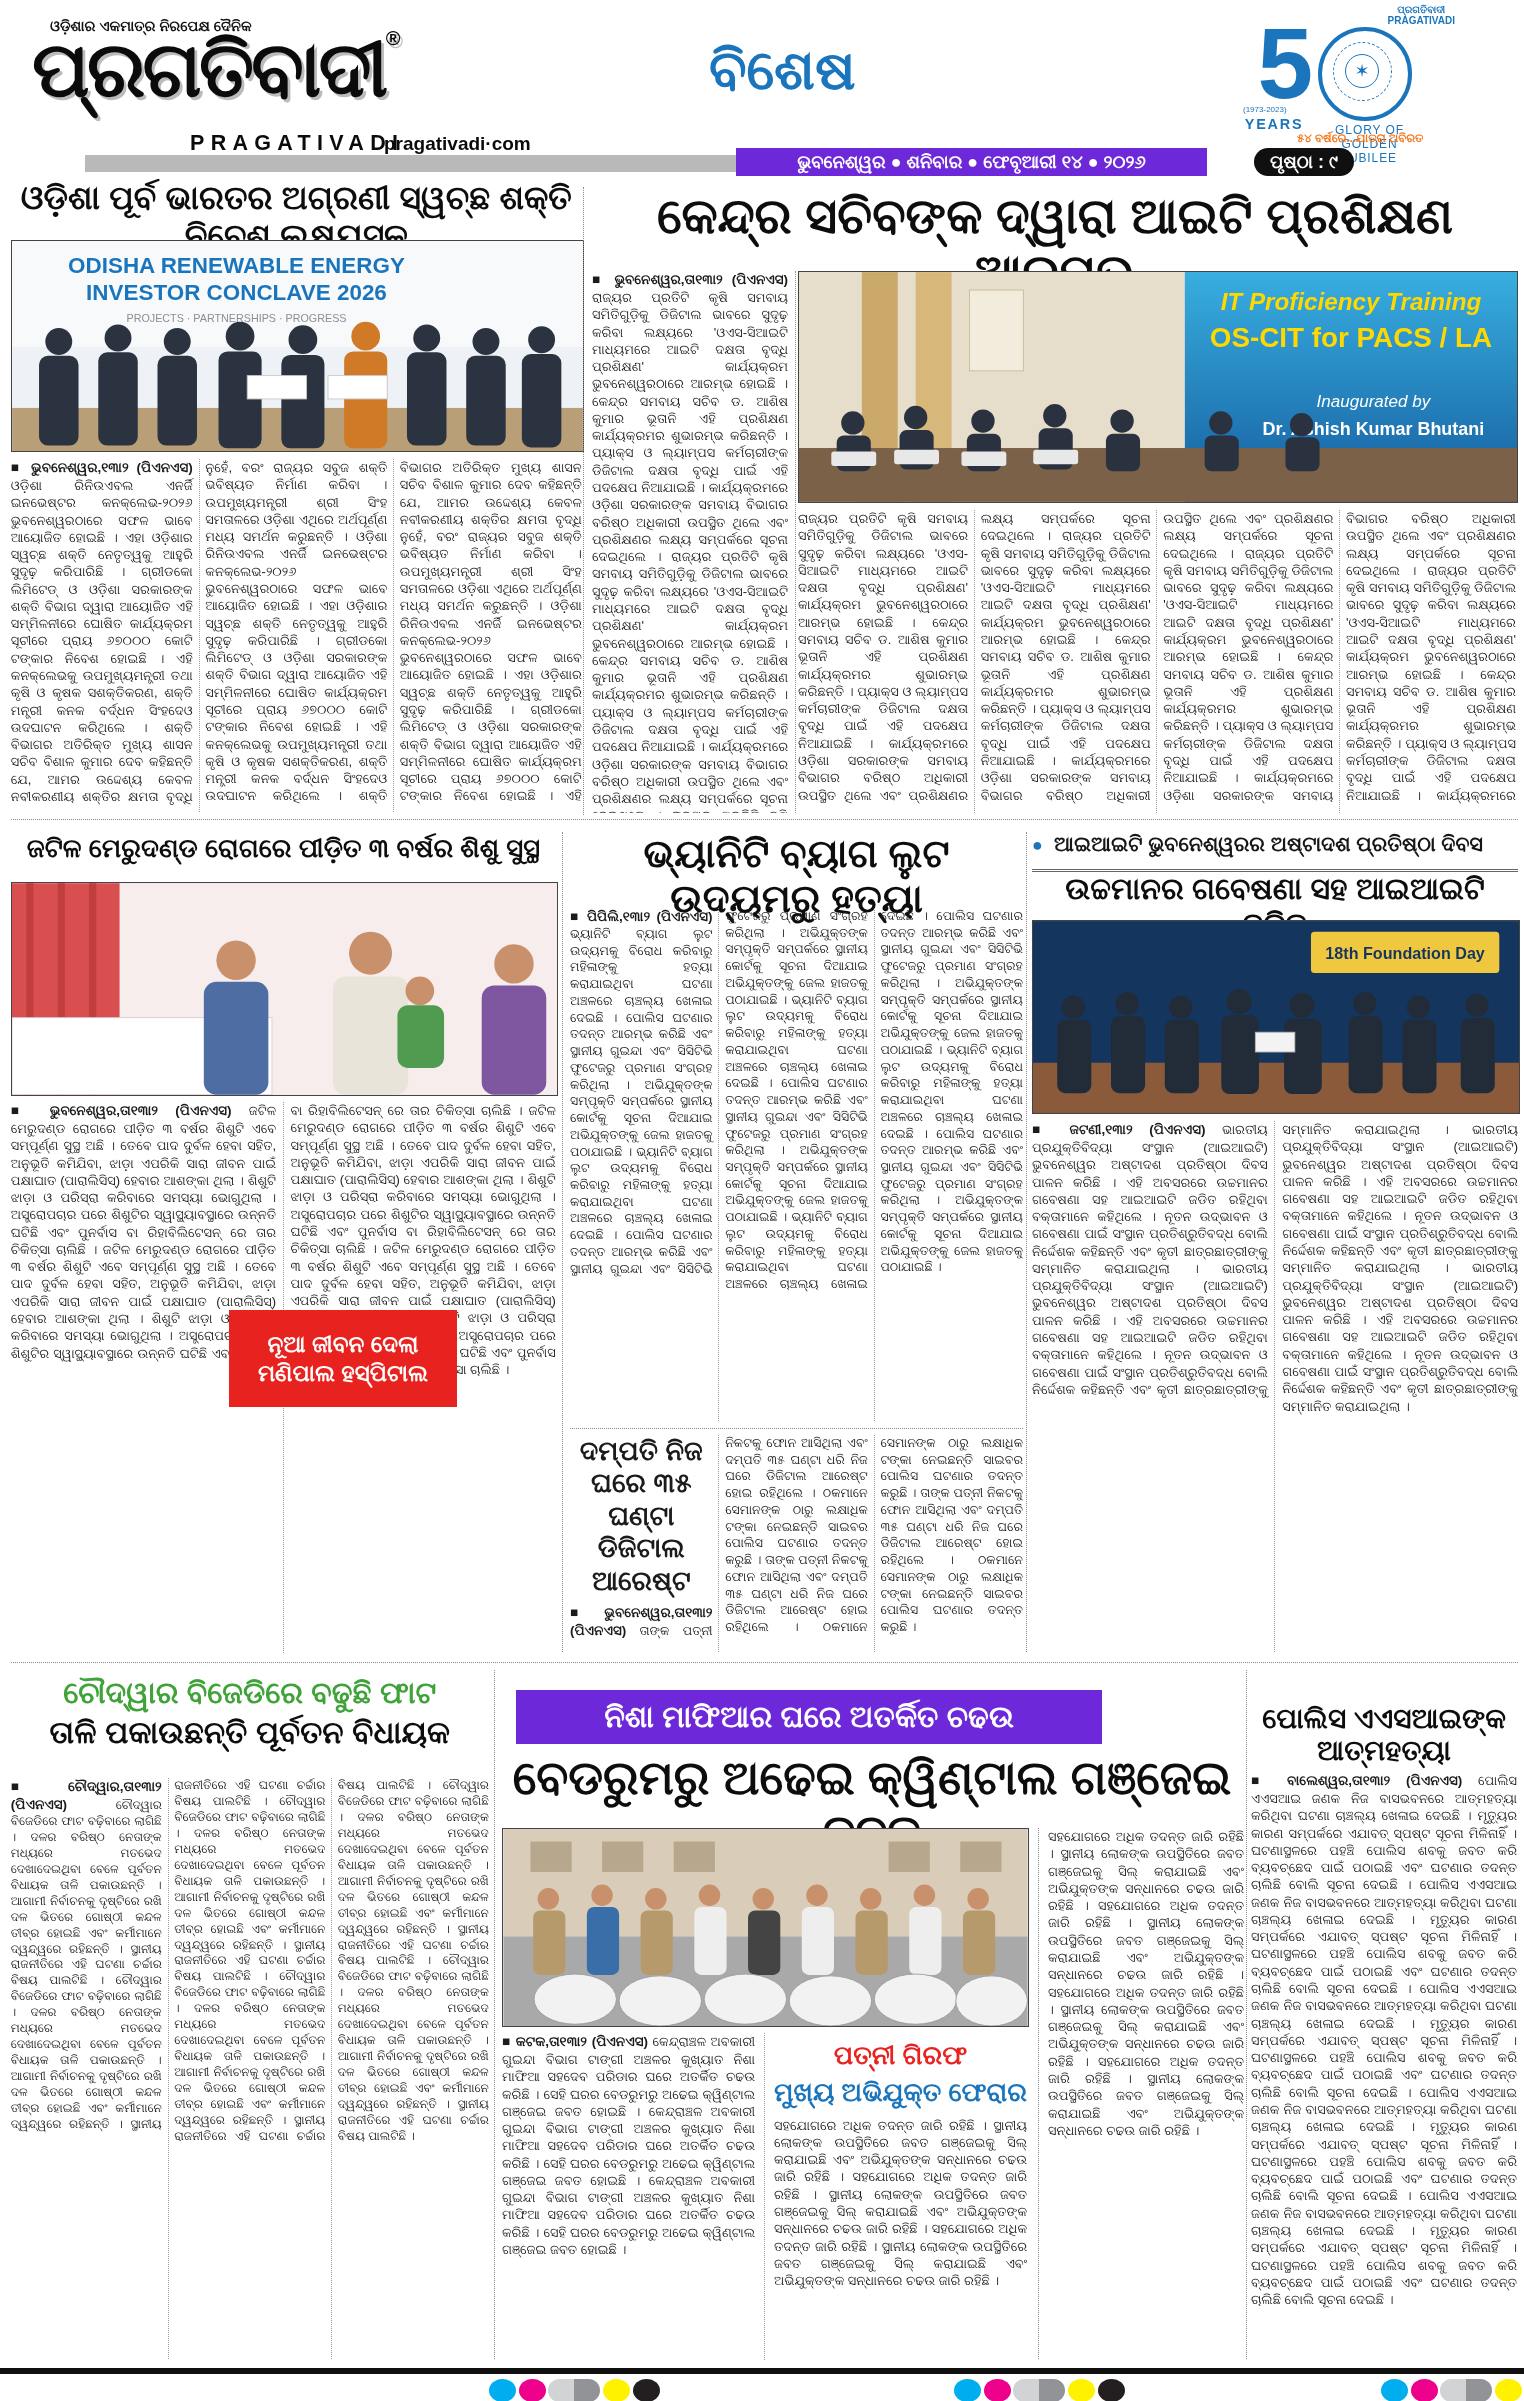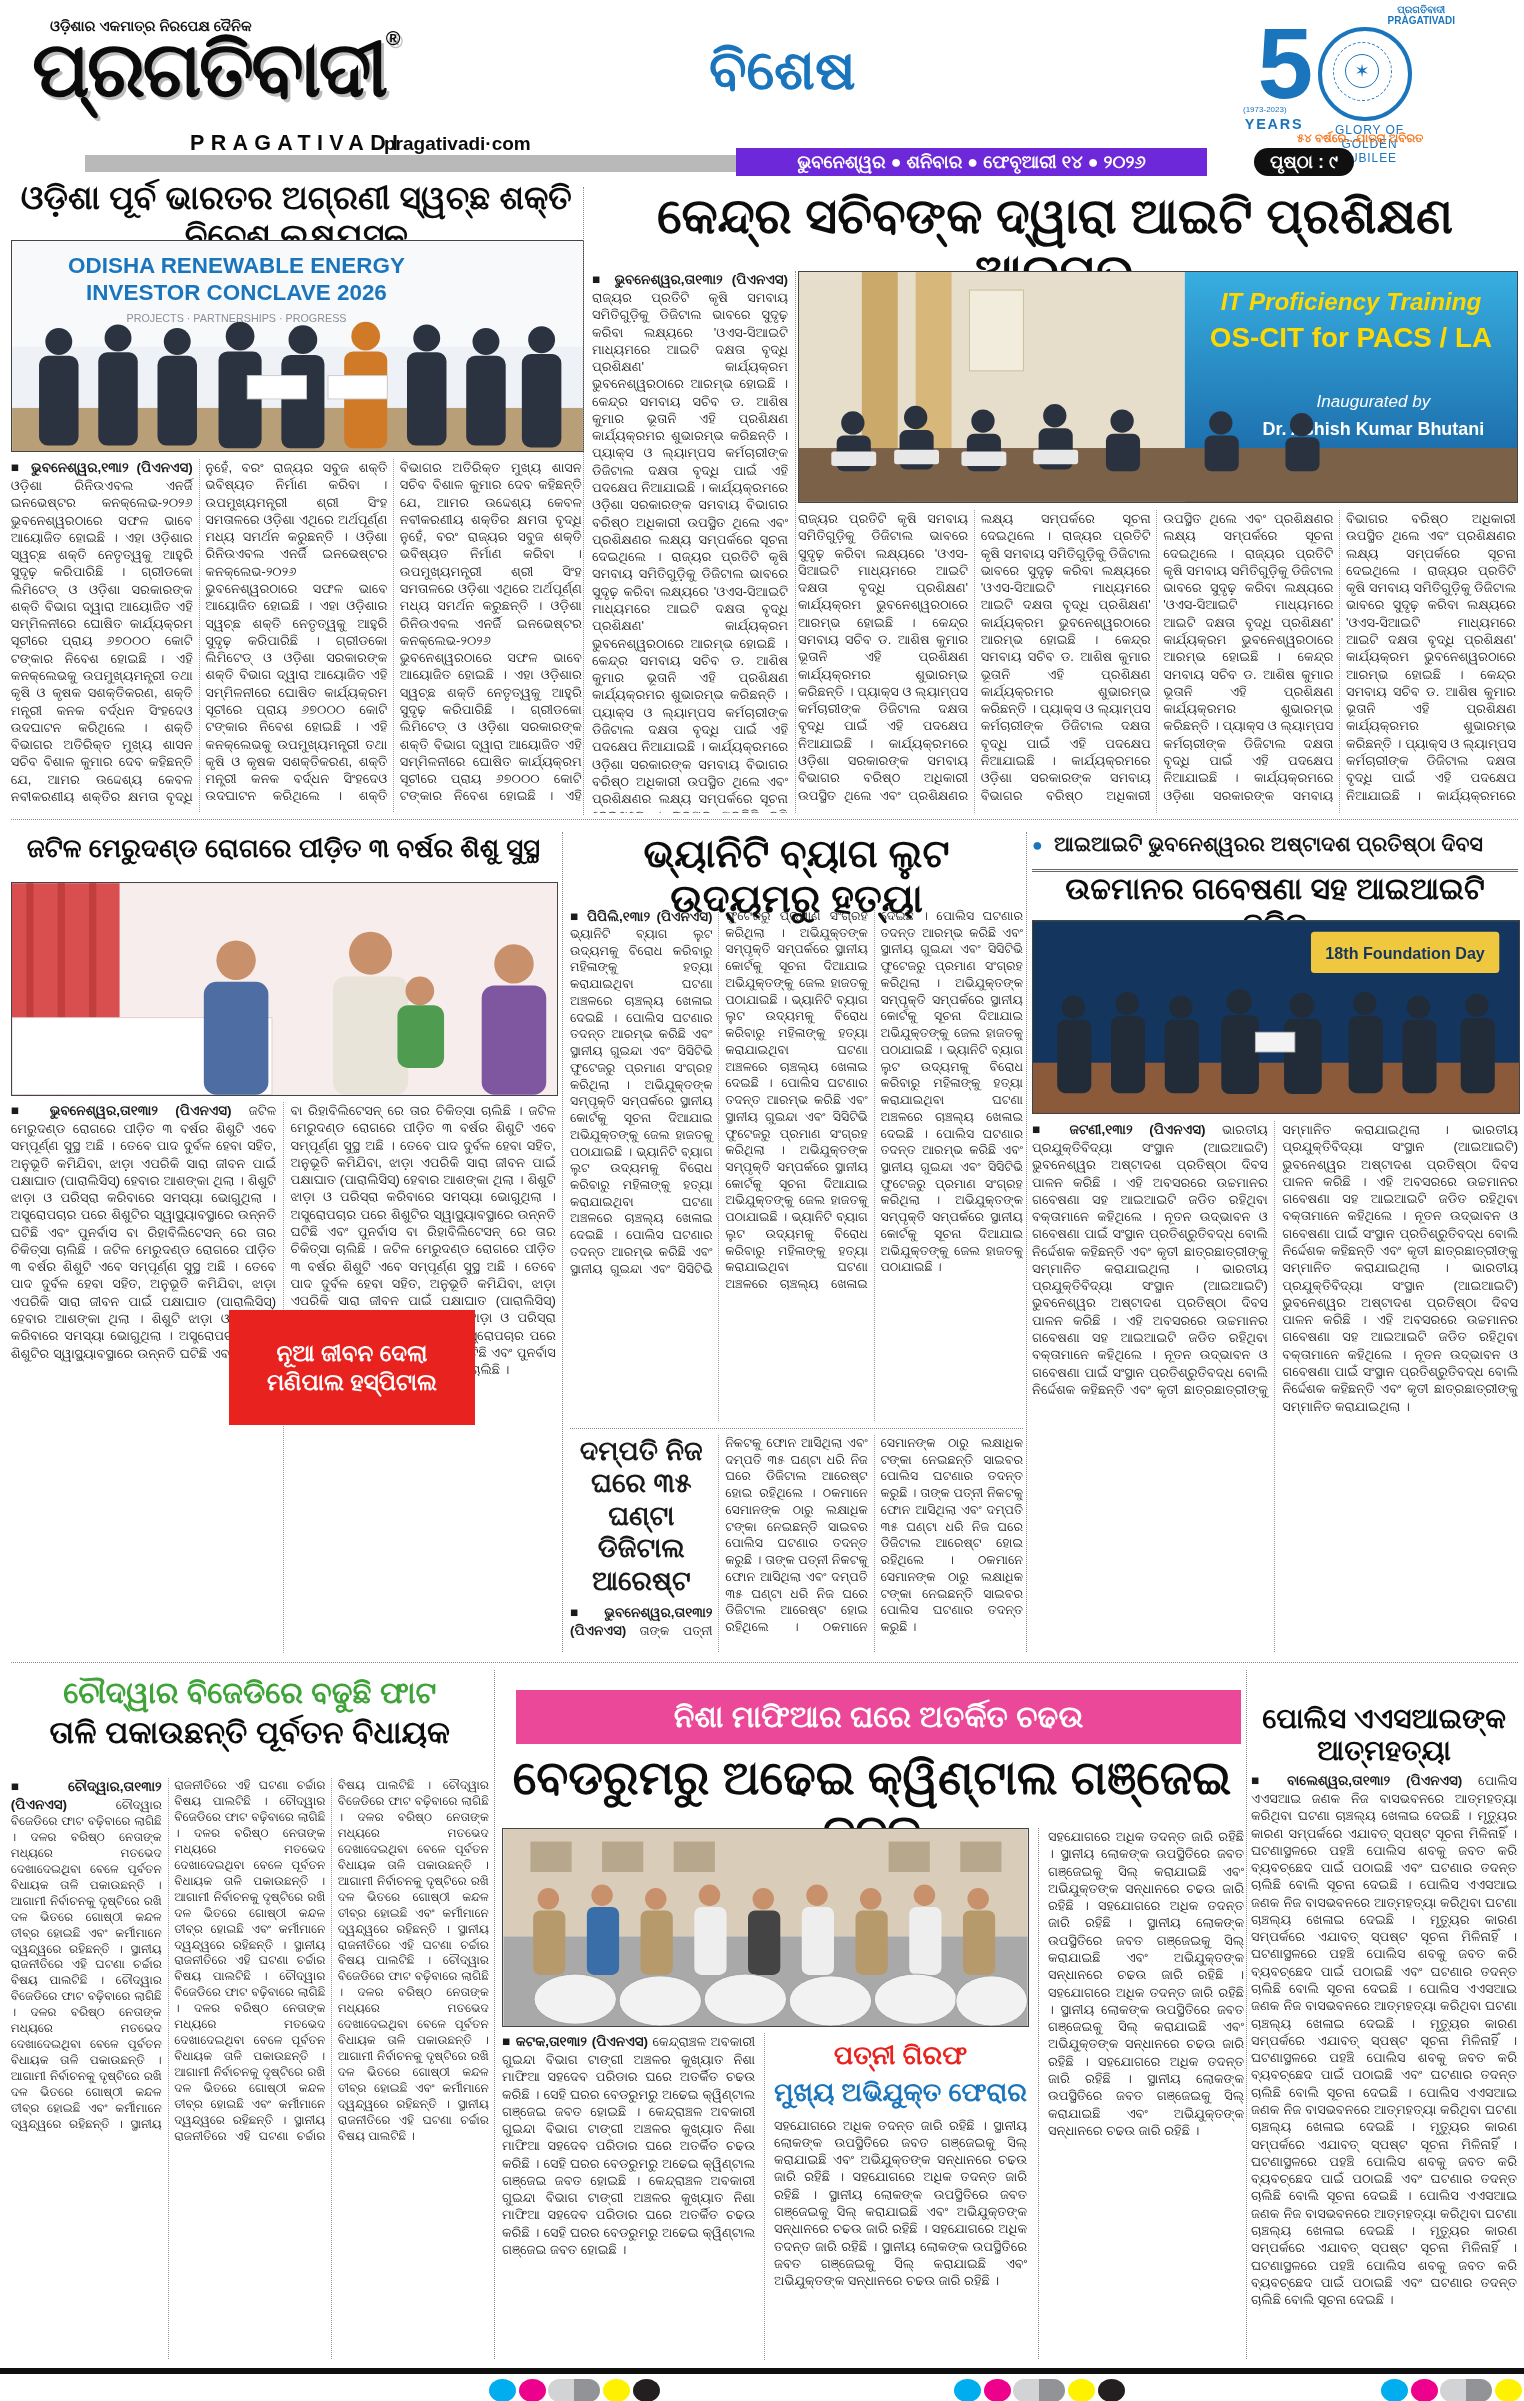--- a/index.html
+++ b/index.html
@@ -45,34 +45,34 @@
   .a-photo{left:10.8px;top:240px;width:571px;height:210px;}
   .a-body{left:10.8px;top:459px;width:571px;height:353px;}
   .b-head{left:592px;top:188px;width:926px;font-size:49px;text-align:center;}
   .b-leftcol{left:592px;top:271px;width:196px;height:542px;padding-right:7.2px;border-right:1.8px dotted #8a8a8a;}
   .b-photo{left:798px;top:271px;width:718px;height:230px;}
   .b-body{left:798px;top:510px;width:718px;height:303px;}
   .c-head{left:10.8px;top:834px;width:545px;font-size:26px;text-align:center;}
   .c-photo{left:10.8px;top:882px;width:545px;height:212px;}
   .c-body{left:10.8px;top:1102px;width:545px;height:551px;}
   .c-inset{left:229px;top:1310px;width:208px;height:77px;background:#e8231f;color:#fff;font-weight:900;
-           font-size:23px;text-align:center;line-height:1.25;display:flex;align-items:center;justify-content:center;padding:19px;}
+           font-size:23px;text-align:center;line-height:1.25;display:flex;align-items:center;justify-content:center;padding:10px;}
   .d-head{left:570px;top:832px;width:453px;font-size:39px;text-align:center;}
   .d-body{left:570px;top:908px;width:453px;height:513px;font-size:12.6px;}
   .d2-block{left:570px;top:1435px;width:453px;height:217px;font-size:12.6px;}
   .d2-head{font-size:27px;font-weight:900;line-height:1.2;text-align:center;margin-bottom:7.2px;}
   .e-kicker{left:1032px;top:832px;width:486px;font-size:20.6px;font-weight:900;border-bottom:3.6px double #666;padding-bottom:13px;}
   .e-bullet{color:#1b75bc;font-size:18px;margin-right:5.4px;}
   .e-head{left:1032px;top:872px;width:486px;font-size:30px;text-align:center;}
   .e-photo{left:1032px;top:920px;width:486px;height:192px;}
   .e-body{left:1032px;top:1121px;width:486px;height:531px;}
   .f-kicker{left:10.8px;top:1676px;width:478px;font-size:30px;font-weight:900;color:#3fa339;text-align:center;}
   .f-head{left:10.8px;top:1715px;width:478px;font-size:31px;text-align:center;}
   .f-body{left:10.8px;top:1778px;width:478px;height:581px;font-size:12px;}
-  .g-bar{left:516px;top:1690px;width:725px;height:54px;background:#ec4899;color:#fff;font-size:30px;font-weight:900;
+  .g-bar{left:516px;top:1690px;width:586px;height:54px;background:#6d28d9;color:#fff;font-size:30px;font-weight:900;
          display:flex;align-items:center;justify-content:center;}
   .g-head{left:502px;top:1751px;width:740px;font-size:47px;text-align:center;}
   .g-photo{left:502px;top:1828px;width:525px;height:197px;}
   .g-rightcol{left:1038px;top:1828px;width:196px;height:531px;padding-left:9px;border-left:1.8px dotted #8a8a8a;}
   .g-bottom{left:502px;top:2033px;width:525px;height:327px;display:flex;}
   .g-bcol{width:50%;overflow:hidden;}
   .g-bcol+.g-bcol{border-left:1.8px dotted #999;padding-left:9px;margin-left:9px;}
   .g-subred{color:#e8231f;font-size:26px;font-weight:900;text-align:center;margin:5.4px 0 1.8px;}
   .g-subblue{color:#1b75bc;font-size:26px;font-weight:900;text-align:center;margin-bottom:7.2px;}
   .h-head{left:1251px;top:1703px;width:266px;font-size:28px;text-align:center;}

